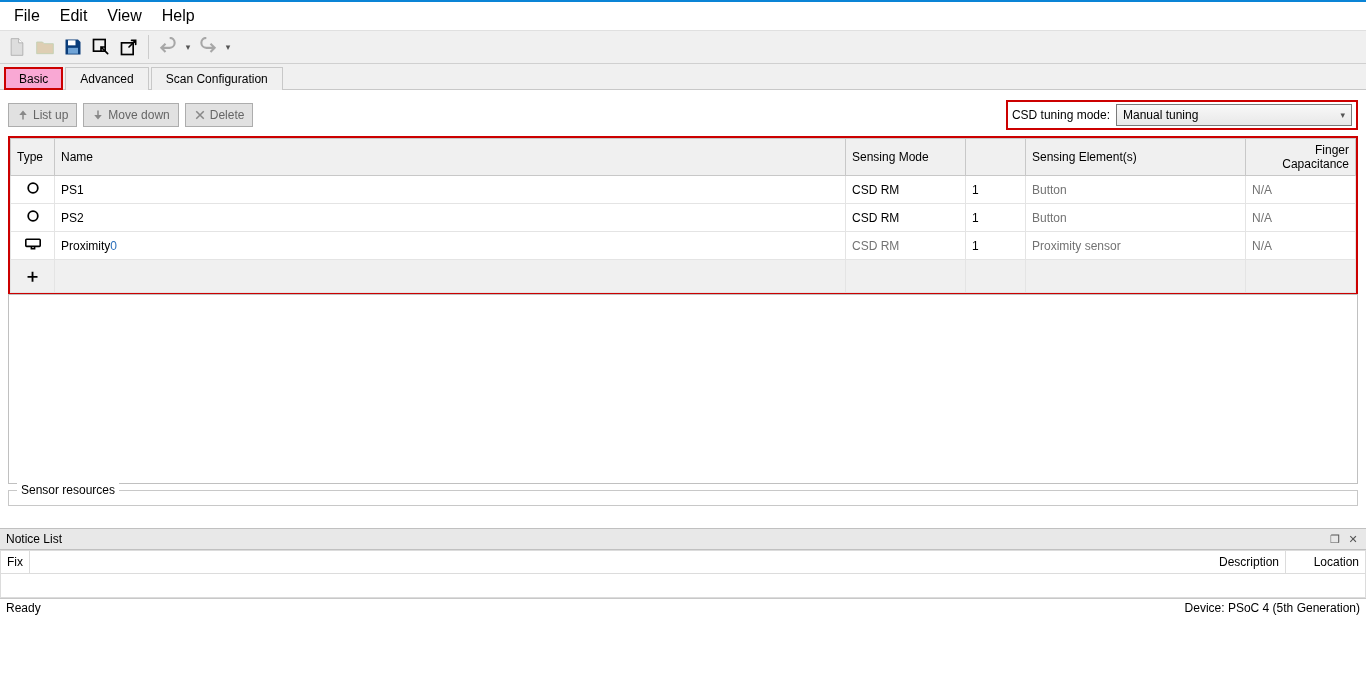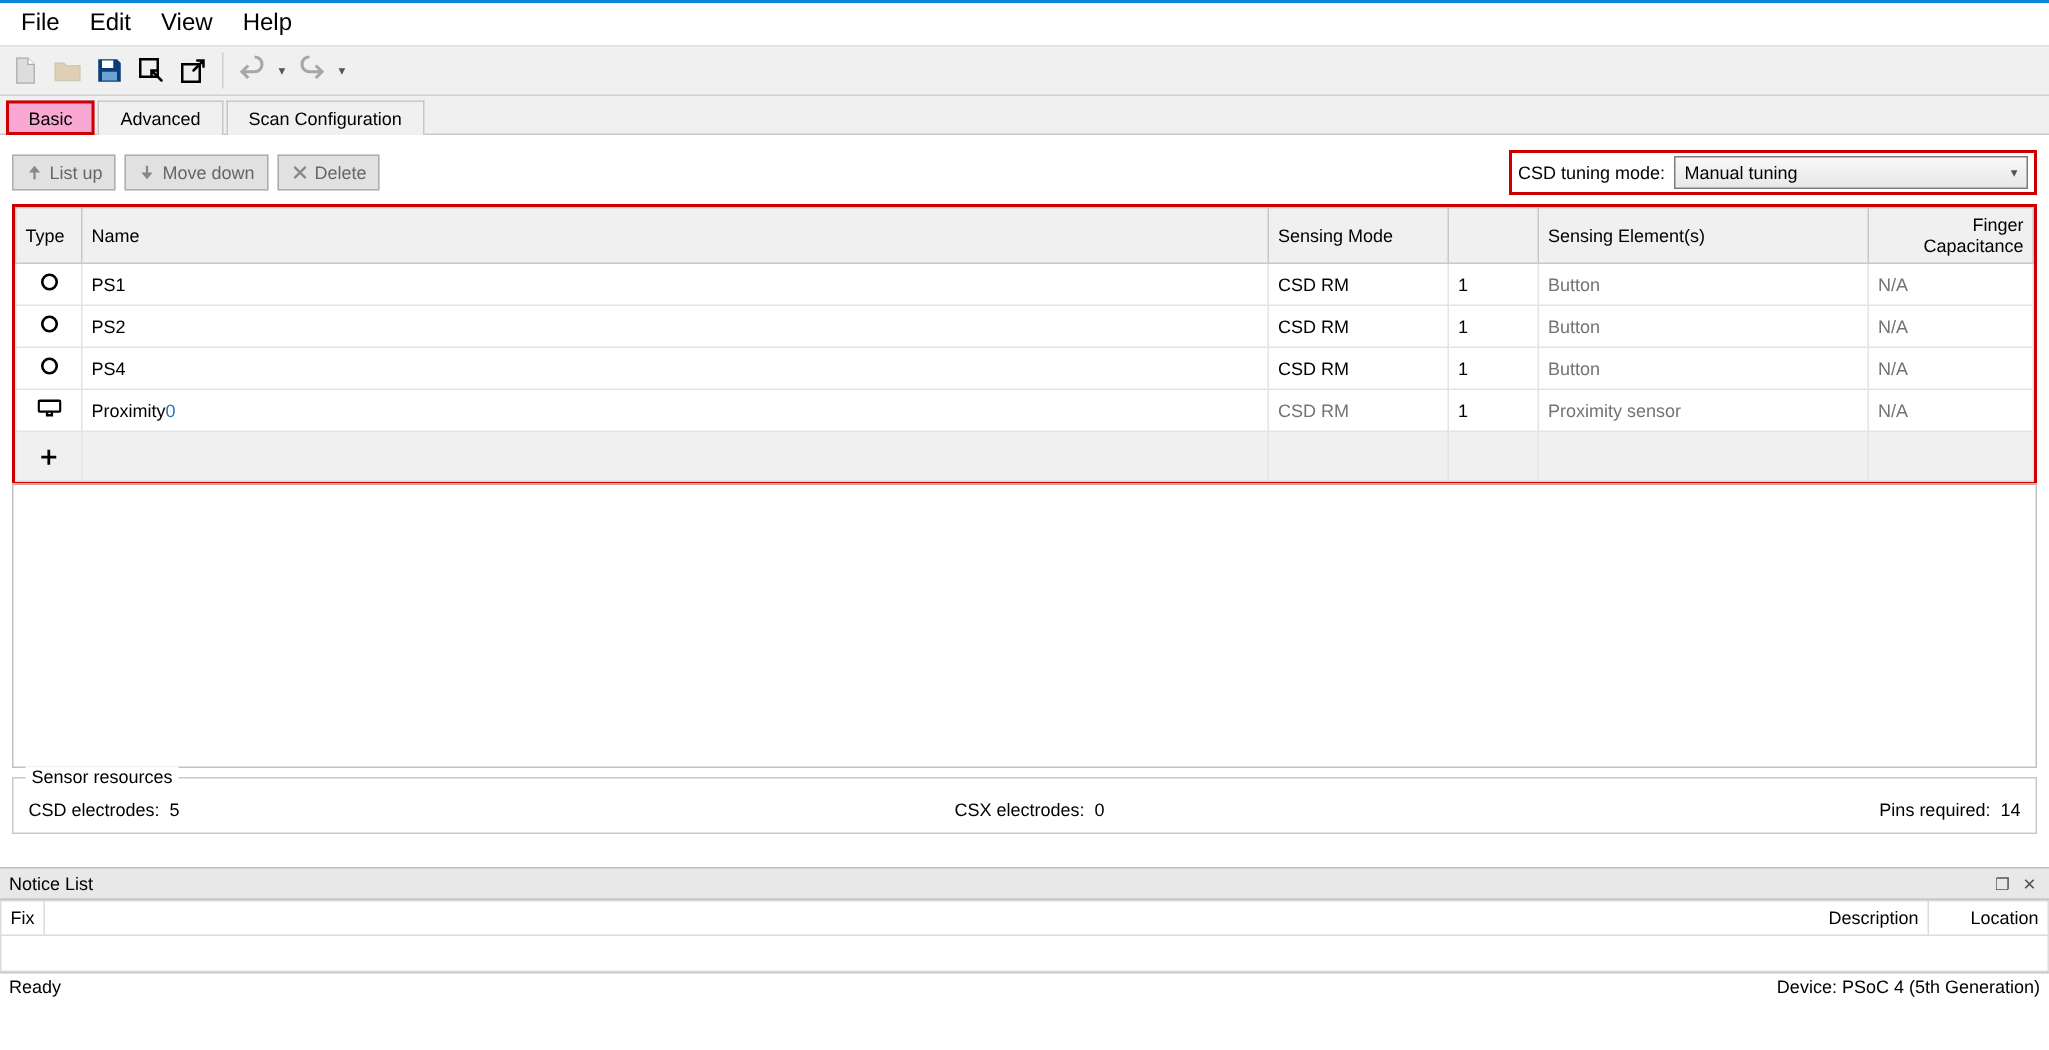--- a/index.html
+++ b/index.html
@@ -181,30 +181,20 @@
             <td class="typecell"><svg width="14" height="14" viewBox="0 0 16 16">
                 <circle cx="8" cy="8" r="5.5" fill="none" stroke="#000" stroke-width="2"></circle>
               </svg></td>
             <td class="namecell">PS2</td>
             <td>CSD RM</td>
             <td>1</td>
             <td class="grey">Button</td>
             <td class="grey">N/A</td>
           </tr>
           <tr>
-            <td class="typecell"><svg width="14" height="14" viewBox="0 0 16 16">
-                <circle cx="8" cy="8" r="5.5" fill="none" stroke="#000" stroke-width="2"></circle>
-              </svg></td>
-            <td class="namecell">PS4</td>
-            <td>CSD RM</td>
-            <td>1</td>
-            <td class="grey">Button</td>
-            <td class="grey">N/A</td>
-          </tr>
-          <tr>
             <td class="typecell"><svg width="16" height="14" viewBox="0 0 20 16">
                 <rect x="1" y="2" width="18" height="9" rx="1" fill="none" stroke="#000" stroke-width="2"></rect>
                 <path d="M8 11v3h4v-3" fill="none" stroke="#000" stroke-width="2"></path>
               </svg></td>
             <td class="namecell">Proximity<span class="suffix">0</span></td>
             <td class="grey">CSD RM</td>
             <td>1</td>
             <td class="grey">Proximity sensor</td>
             <td class="grey">N/A</td>
           </tr>
@@ -219,25 +209,20 @@
             <td></td>
         </tr>
       </tbody>
     </table>
   </div>
 
   <div class="tablearea"></div>
 
   <div class="sensorres">
     <span class="legend">Sensor resources</span>
-    <div class="row">
-      <span><span>CSD electrodes:</span>&nbsp;&nbsp;<span>5</span></span>
-      <span><span>CSX electrodes:</span>&nbsp;&nbsp;<span>0</span></span>
-      <span><span>Pins required:</span>&nbsp;&nbsp;<span>14</span></span>
-    </div>
   </div>
 
 </div>
 
 <div class="noticebar">
   <span>Notice List</span>
   <div class="spacer"></div>
   <div class="icn">❐</div>
   <div class="icn">✕</div>
 </div>

